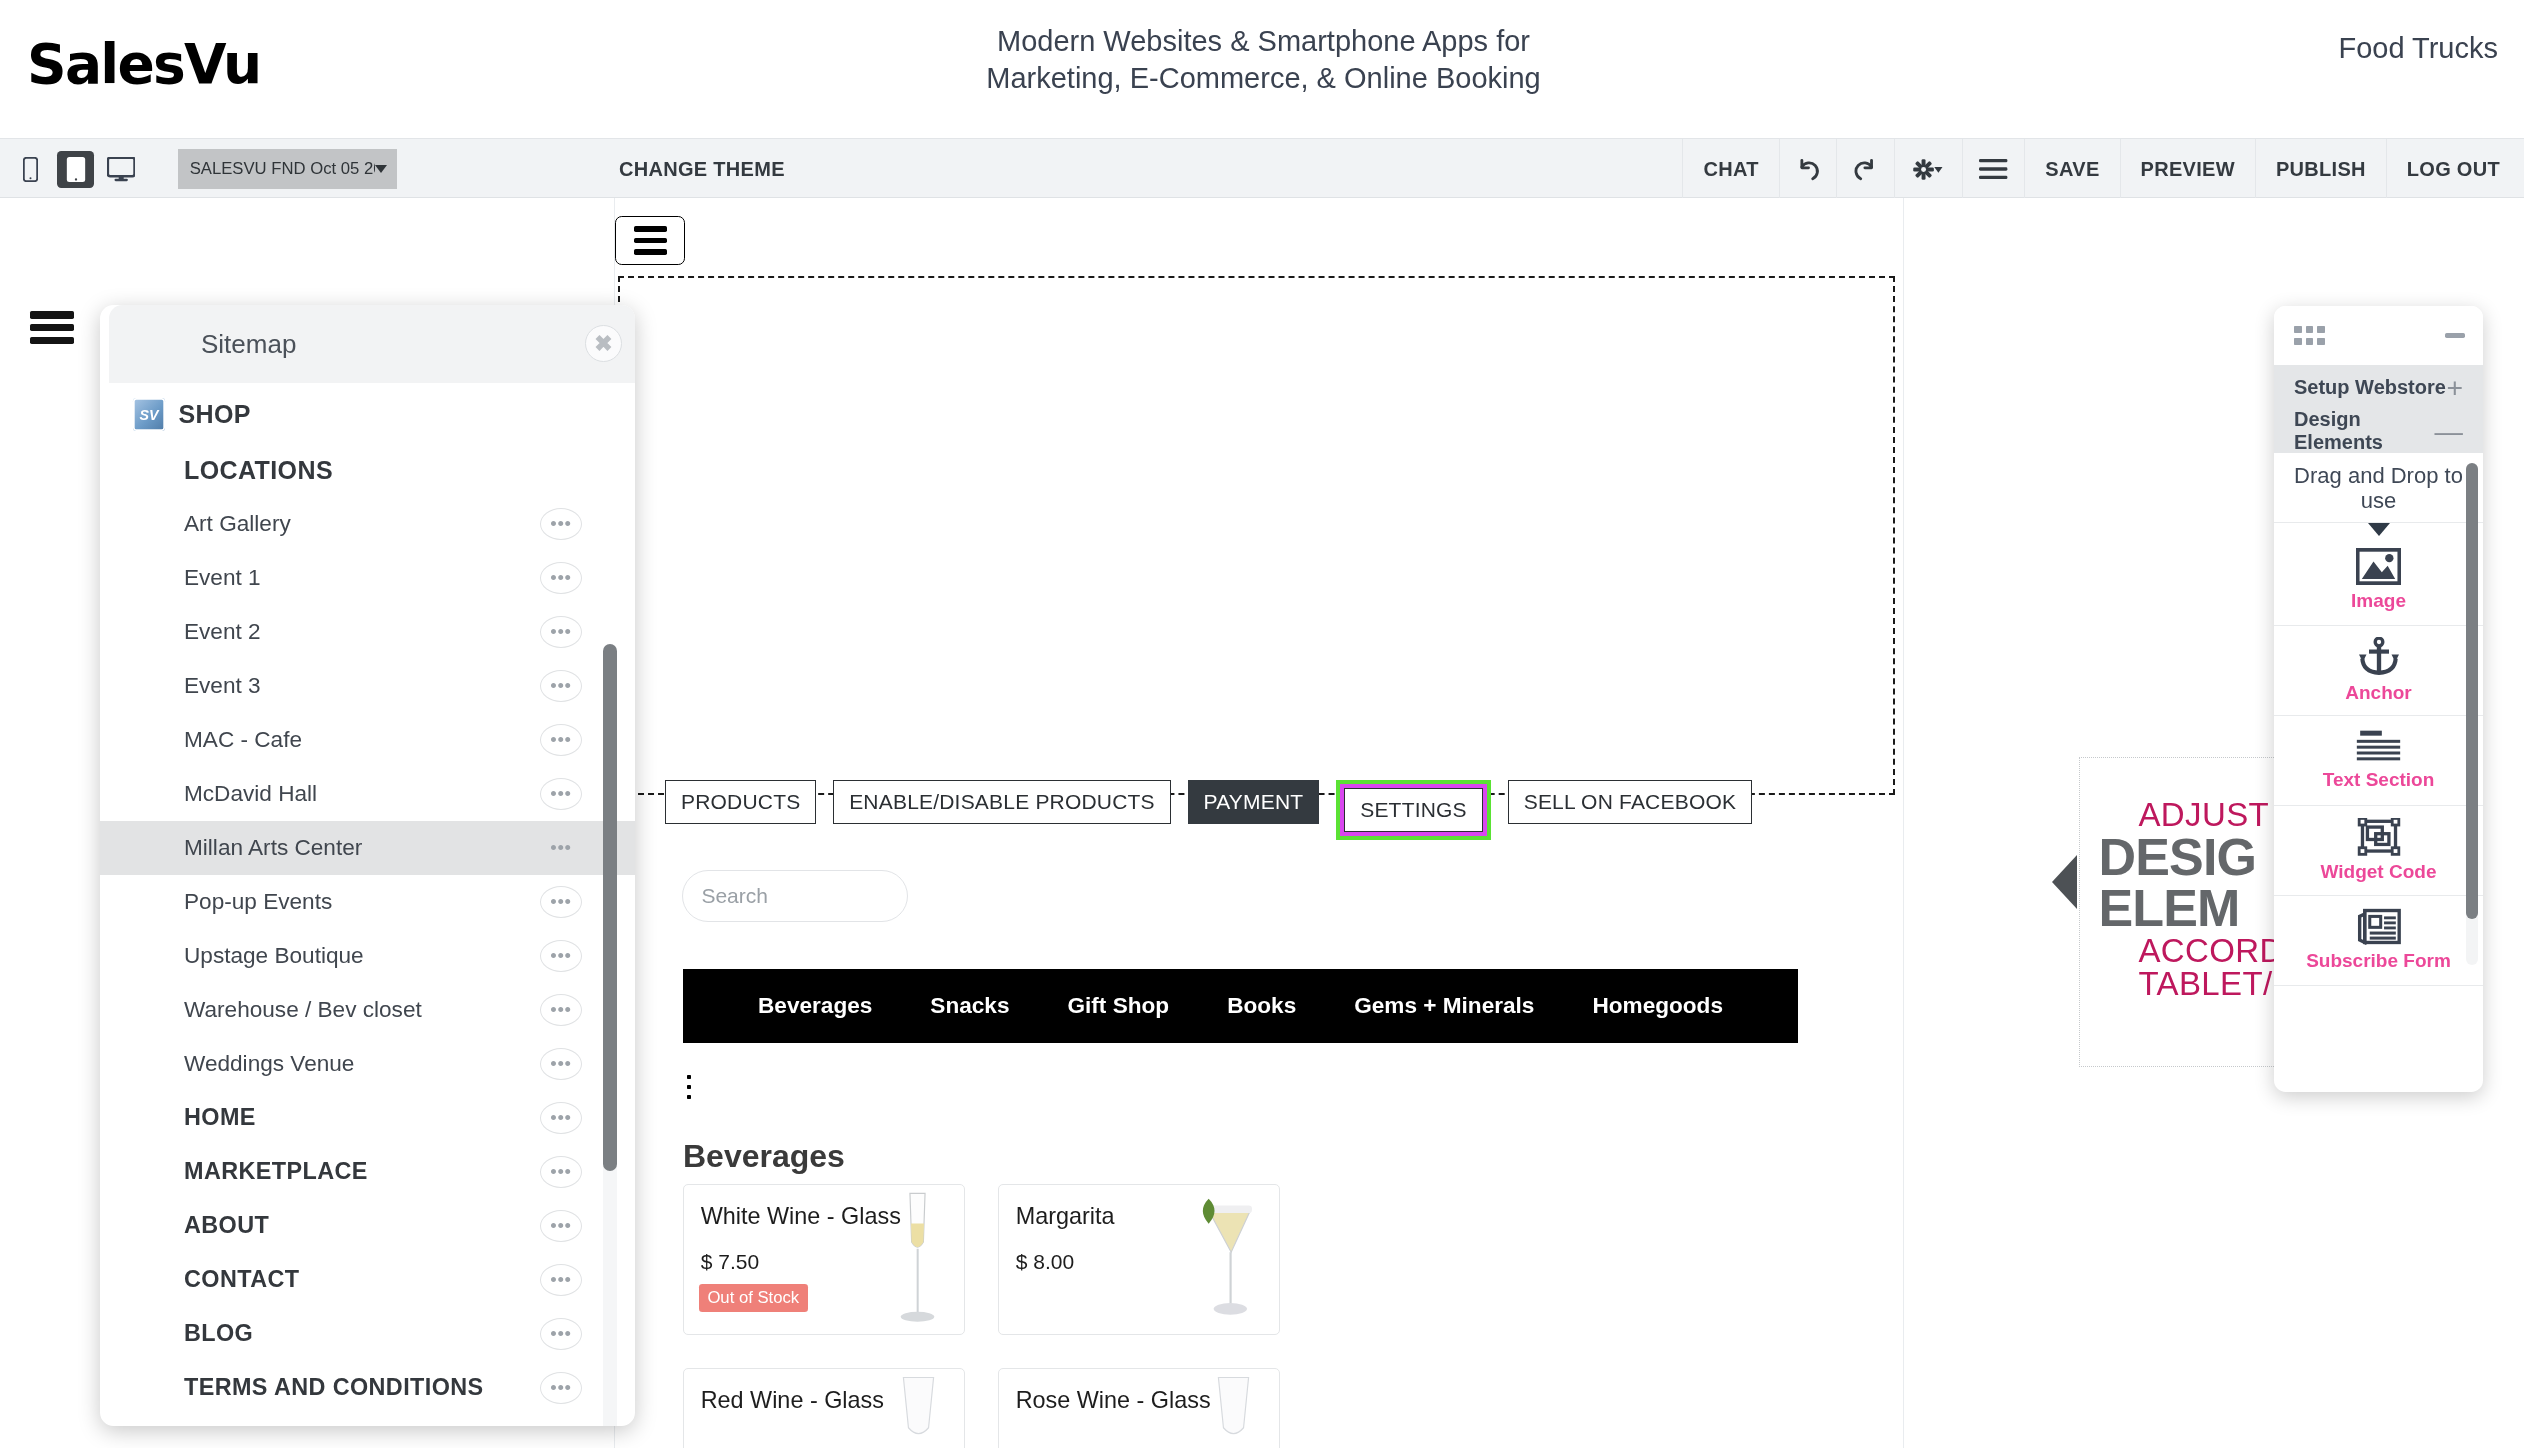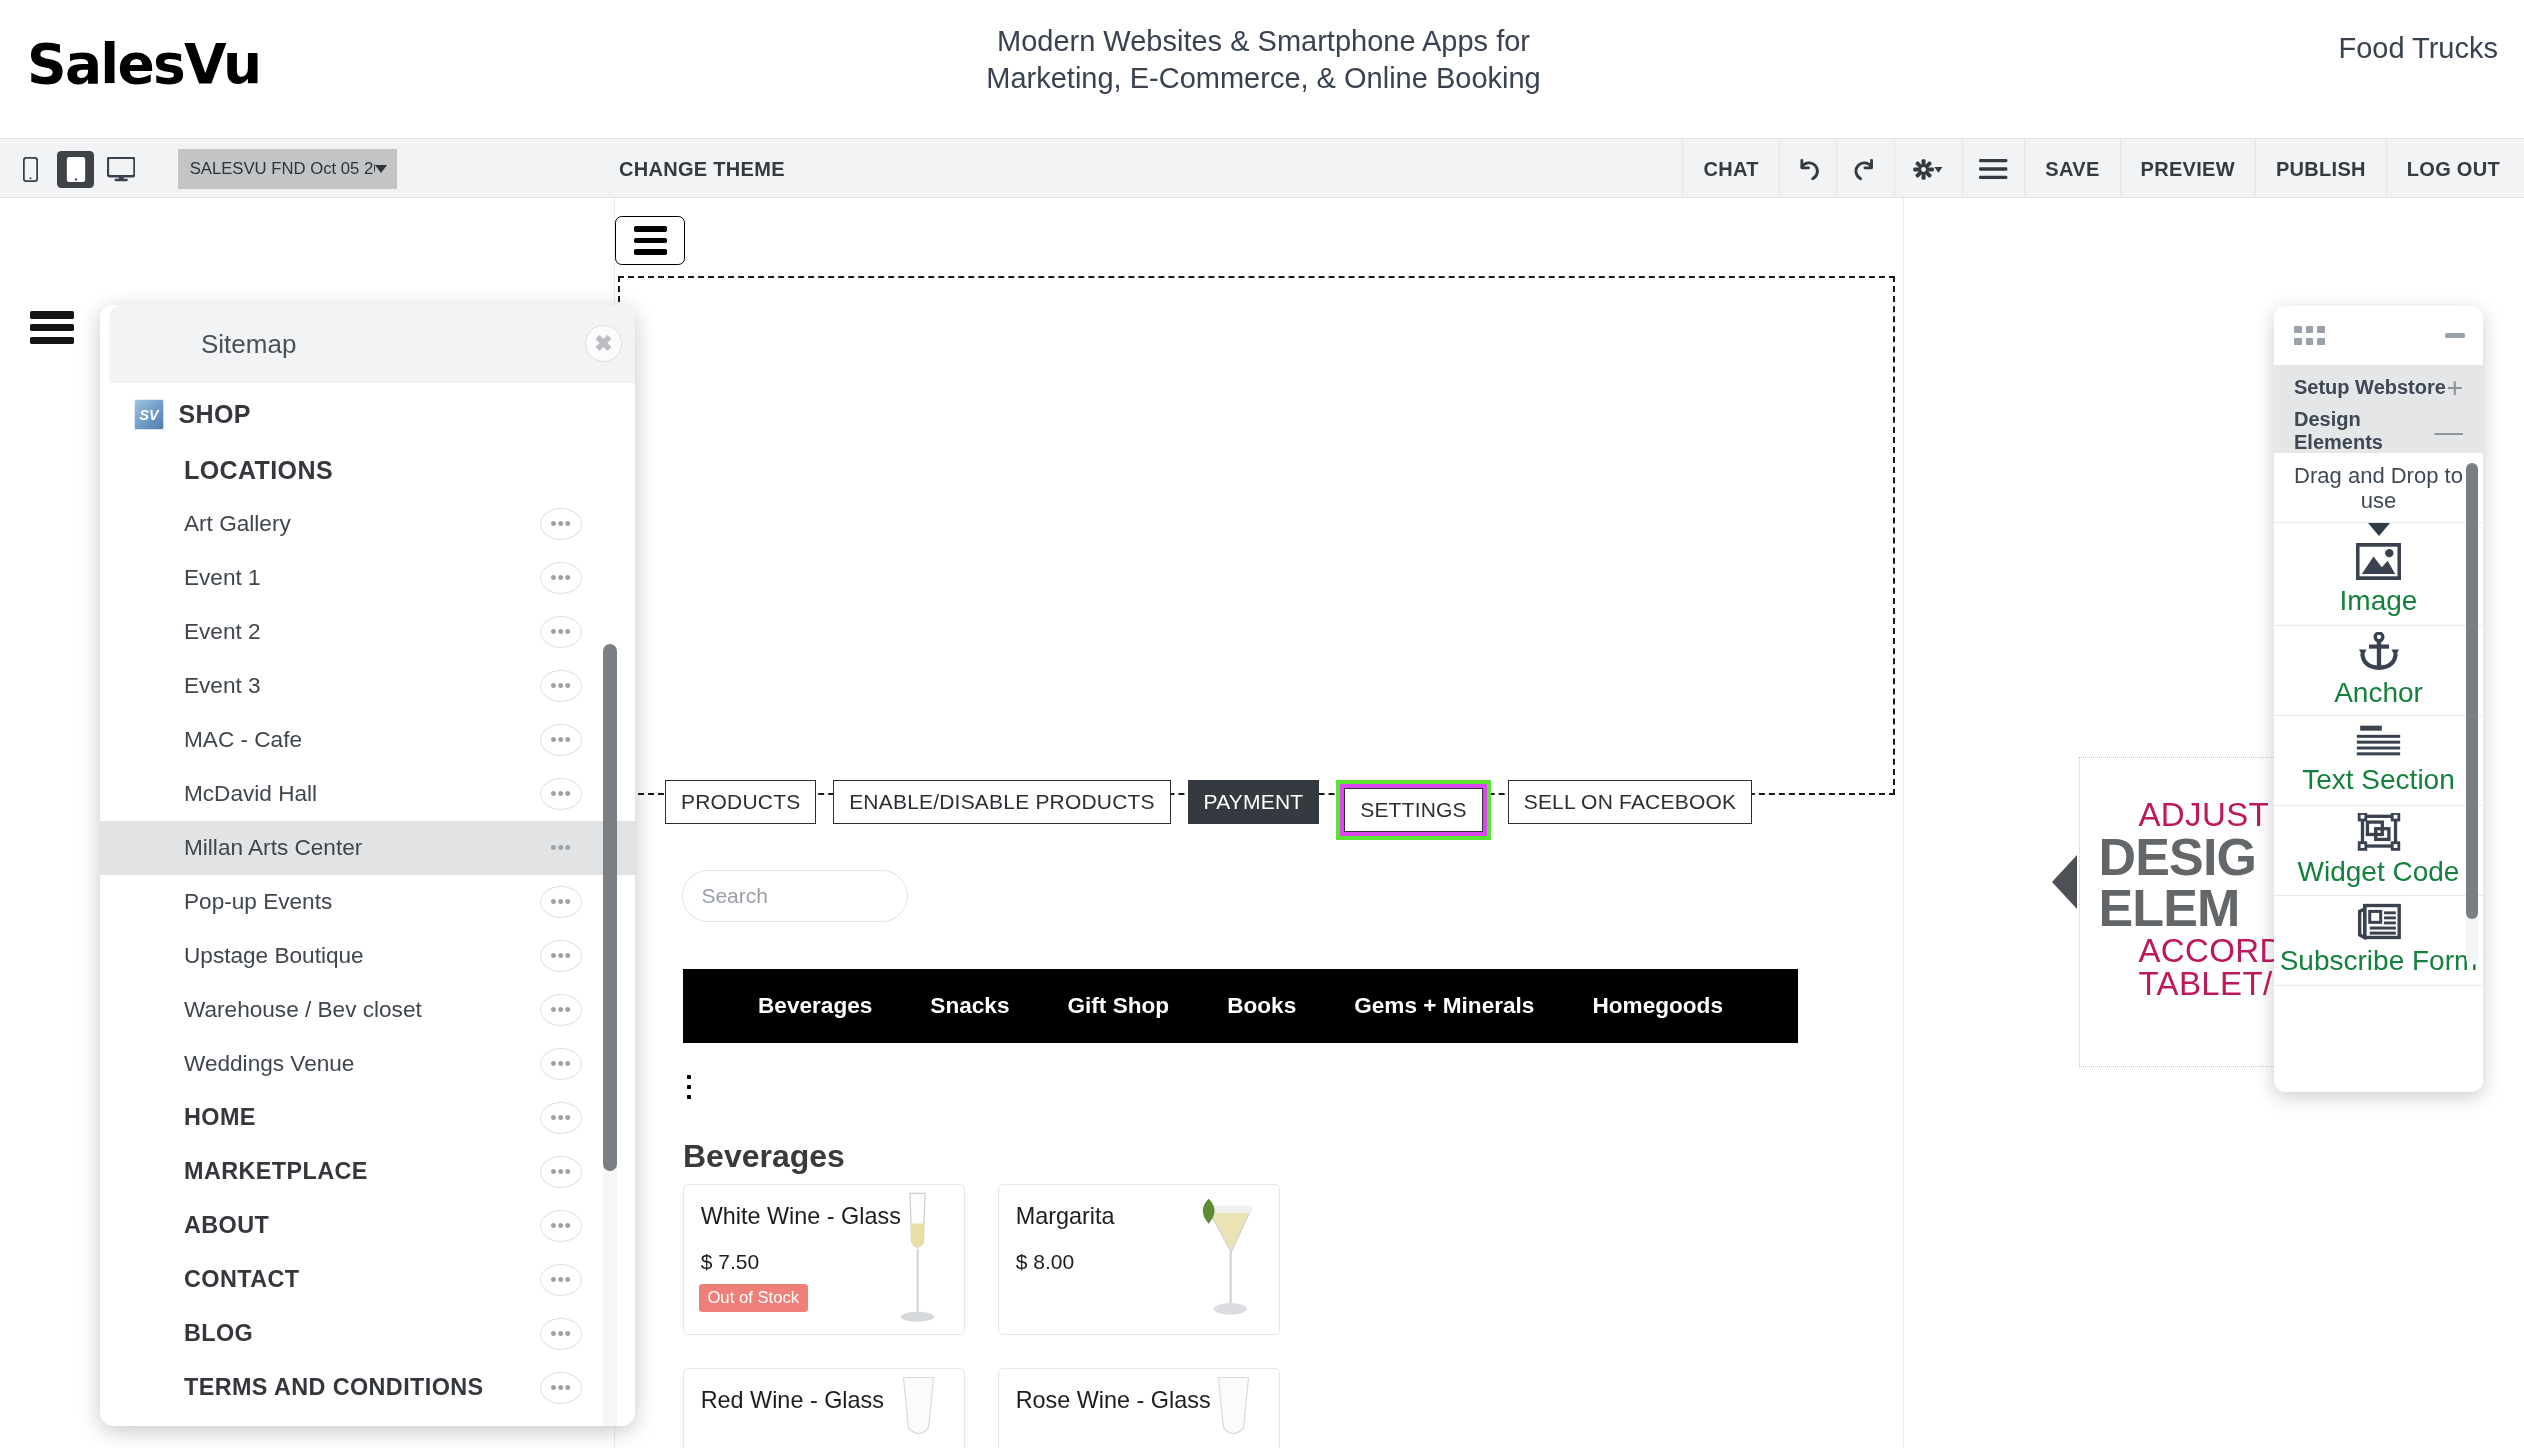--- a/index.html
+++ b/index.html
@@ -364,21 +364,21 @@
     margin: 0 auto; width: 0; height: 0;
     border-left: 11.7px solid transparent; border-right: 11.7px solid transparent;
     border-top: 13.4px solid #2f3a47;
   }
   .de-item {
     height: 90px;
     border-bottom: 0.8px solid #e8eaec;
     display: flex; flex-direction: column; align-items: center; justify-content: center; gap: 5px;
     cursor: grab;
   }
-  .de-item .lbl { font-size: 28px; color: #15803d; }
+  .de-item .lbl { font-size: 19px; color: #ec4899; font-weight: bold; }
   .de-scroll {
     position: absolute; right: 5px; top: 157px;
     width: 11.7px; height: 502px;
     background: #f3f4f5; border-radius: 6.7px;
   }
   .de-scroll-thumb {
     position: absolute; left: 0; top: 0; width: 11.7px; height: 456px;
     background: #7b7f83; border-radius: 6.7px; cursor: pointer;
   }
 </style>

